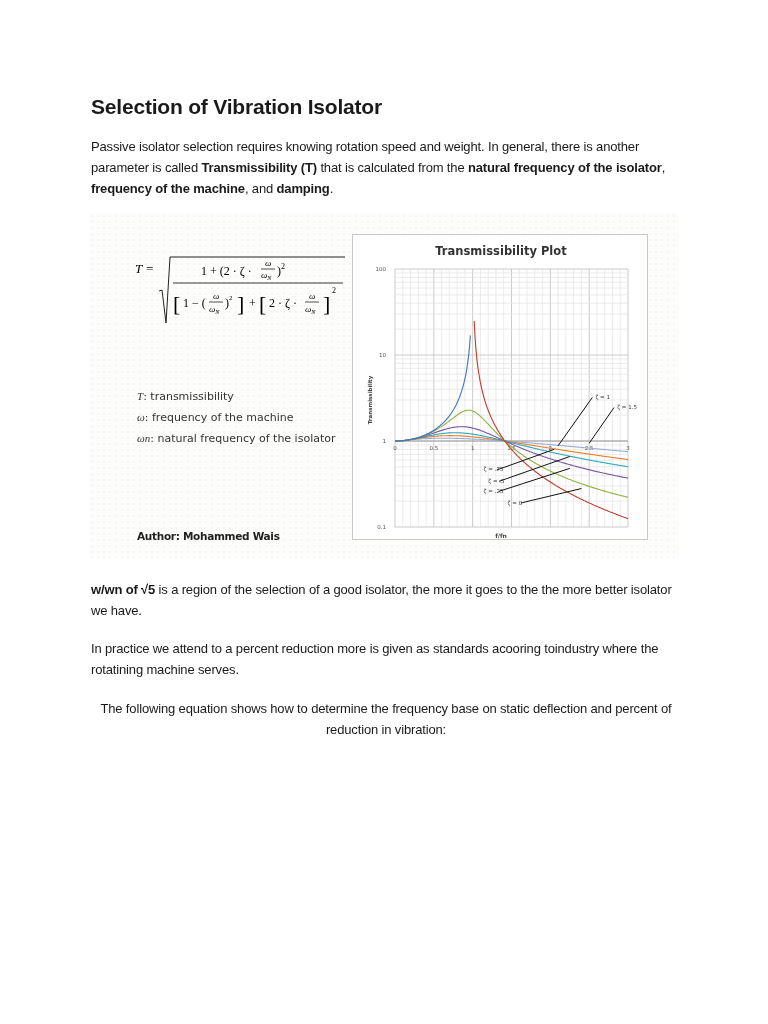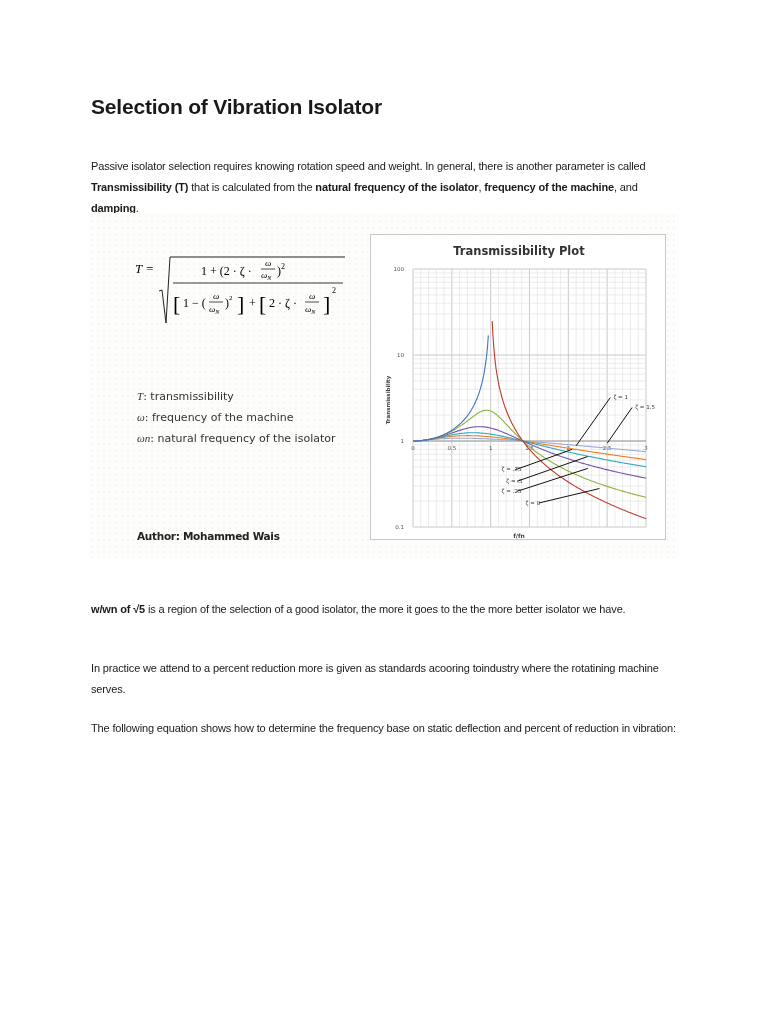--- a/index.html
+++ b/index.html
@@ -4,43 +4,43 @@
 <style>
   html, body { margin: 0; padding: 0; }
   body {
     width: 768px; height: 1024px; background: #ffffff; position: relative; overflow: hidden;
     font-family: "Liberation Sans", "DejaVu Sans", sans-serif; color: #1a1a1a;
   }
   .title {
     position: absolute; left: 91px; top: 95px; font-size: 21px; font-weight: bold; letter-spacing: -0.2px;
   }
   .para {
-    position: absolute; left: 91px; width: 590px; font-size: 11px; line-height: 21px; letter-spacing: -0.15px; margin-top: 20px;
+    position: absolute; left: 91px; width: 590px; font-size: 13px; line-height: 21px; letter-spacing: -0.15px;
   }
   .para b { font-weight: bold; }
   #p1 { top: 136px; }
   #p2 { top: 579px; }
   #p3 { top: 638px; }
-  #p4 { top: 698px; }
+  #p4 { top: 698px; text-align: center; }
 
   .figure {
     position: absolute; left: 89px; top: 213px; width: 590px; height: 345px;
     background-color: #fdfdfb;
     background-image: radial-gradient(circle, #ececea 0.6px, transparent 0.8px);
     background-size: 6px 6px;
   }
   .formula { position: absolute; left: 40px; top: 22px; width: 230px; height: 90px;
     font-family: "Liberation Serif", "DejaVu Serif", serif; font-size: 13px; color: #111; }
   .legend-list { position: absolute; left: 48px; top: 177px; font-size: 11px; color: #333;
     font-family: "DejaVu Sans", sans-serif; }
   .legend-list div { height: 21px; line-height: 12px; }
   .legend-list i { font-family: "Liberation Serif", serif; }
   .author { position: absolute; left: 48px; top: 317px; font-size: 10.5px; font-weight: bold; color: #222;
     font-family: "DejaVu Sans", sans-serif; letter-spacing: -0.3px; text-align: right; }
-  .chart-frame { position: absolute; left: 281px; top: 21px; width: 296px; height: 306px;
+  .chart-frame { position: absolute; left: 263px; top: 21px; width: 296px; height: 306px;
     background: #ffffff; border: 1px solid #c8c8c8; box-sizing: border-box; text-align: right; }
   .chart-frame svg { position: absolute; left: 0; top: 0; }
 </style>
 </head>
 <body>
 
 <div class="title">Selection of Vibration Isolator</div>
 
 <div class="para" id="p1"><span>Passive isolator selection requires knowing rotation speed and weight. In general, there is another parameter is called </span><b>Transmissibility (T)</b><span> that is calculated from the </span><b>natural frequency of the isolator</b><span>, </span><b>frequency of the machine</b><span>, and </span><b>damping</b><span>.</span></div>
 

